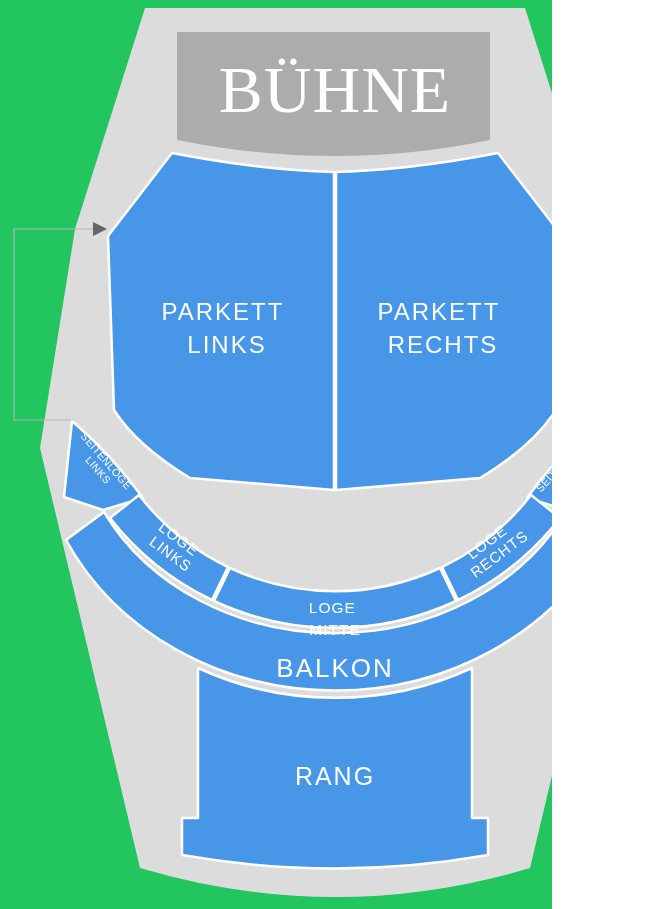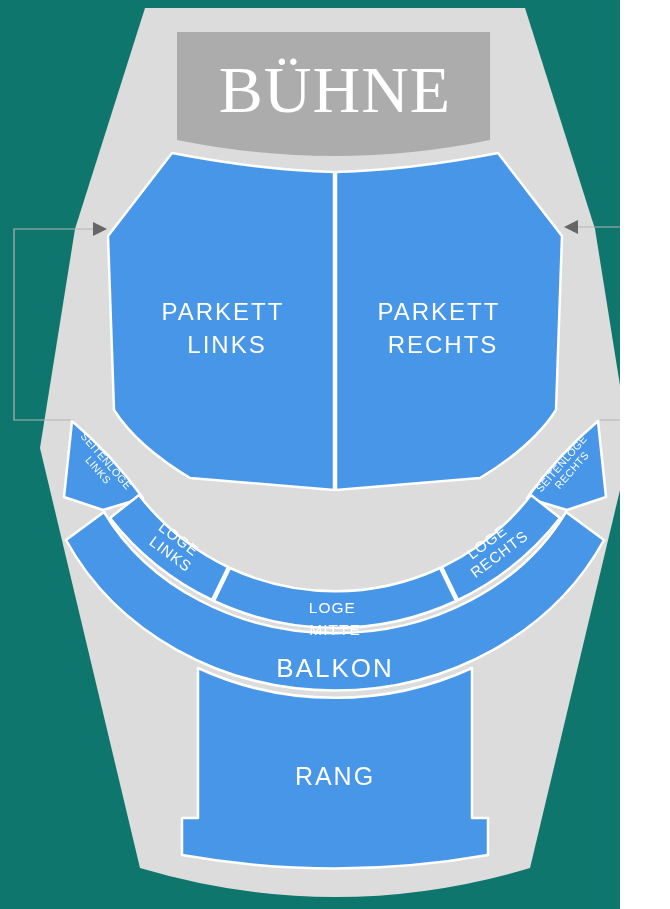--- a/index.html
+++ b/index.html
@@ -1,16 +1,16 @@
 <!DOCTYPE html>
 <html><head>
 <meta charset="utf-8">
 <style>
   html,body{margin:0;padding:0;background:#ffffff;}
-  .stage-wrap{width:620px;height:909px;position:relative;background:#0f766e;overflow:hidden;}
+  .stage-wrap{width:552px;height:909px;position:relative;background:#22c55e;overflow:hidden;}
   svg{display:block;}
   .section-shape{stroke:#ffffff;stroke-width:2.5;stroke-linejoin:round;cursor:pointer;}
   .label{font-family:"Liberation Sans","DejaVu Sans",sans-serif;fill:#ffffff;text-anchor:middle;pointer-events:none;}
   .label-big{font-size:24px;letter-spacing:2px;}
   .label-balkon{font-size:26px;letter-spacing:2px;}
   .label-rang{font-size:25px;letter-spacing:2px;}
   .label-loge{font-size:15px;letter-spacing:1px;}
   .label-mitte{font-size:15.5px;letter-spacing:1px;}
   .label-seitenloge{font-size:10.5px;letter-spacing:0.4px;}
   .stage-label{font-family:"Liberation Serif","DejaVu Serif",serif;fill:#ffffff;text-anchor:middle;font-size:66px;letter-spacing:1px;}

